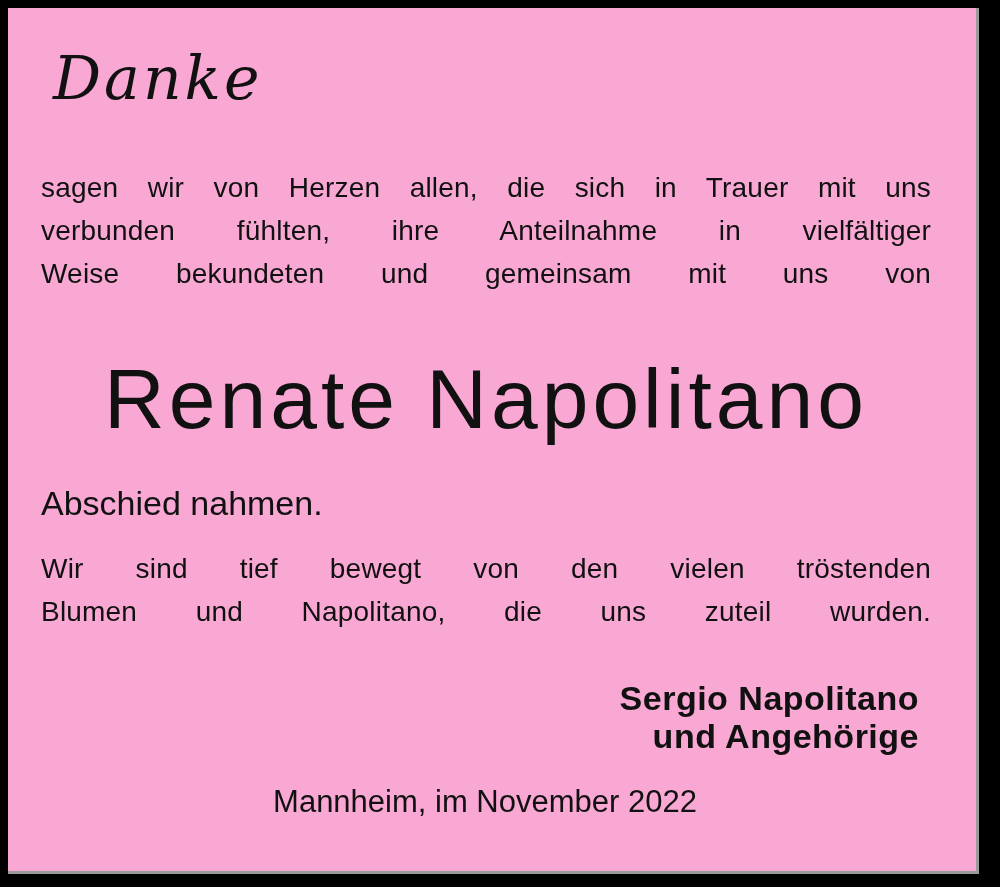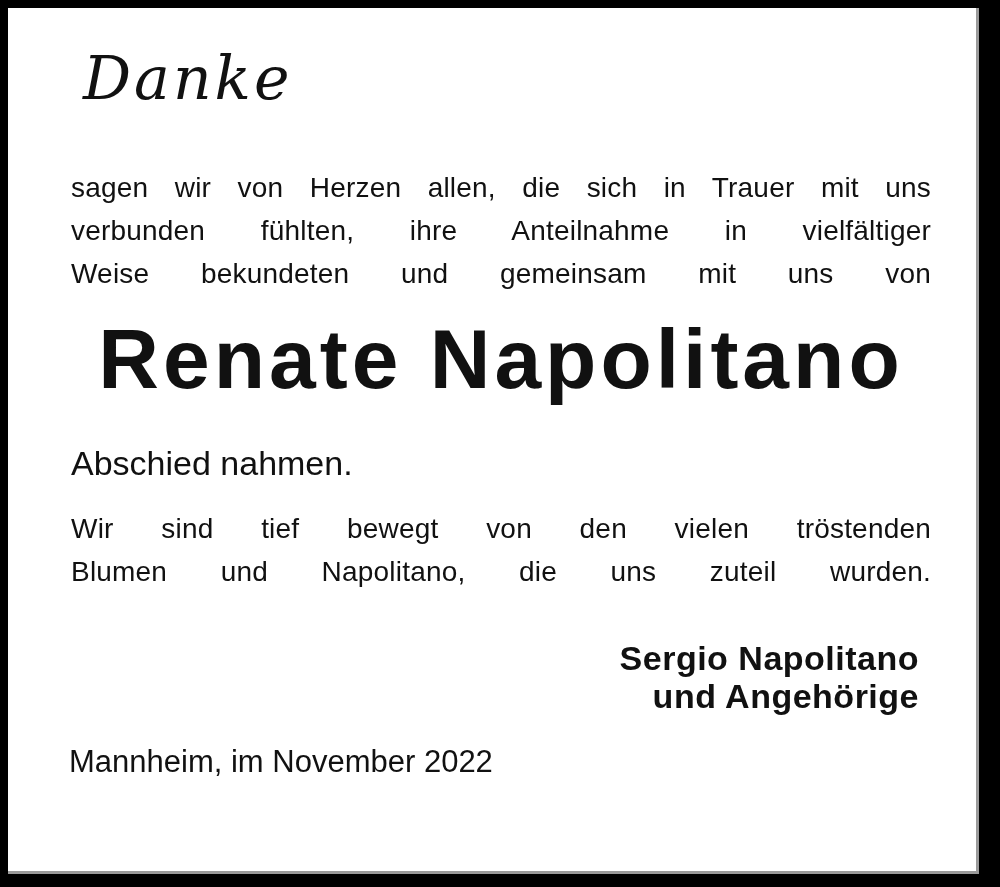--- a/index.html
+++ b/index.html
@@ -13,25 +13,25 @@
     position: relative;
     font-family: "Liberation Sans", sans-serif;
     overflow: hidden;
   }
   .card {
     position: absolute;
     left: 8px;
     top: 8px;
     width: 971px;
     height: 866px;
-    background: #ffffff;
+    background: #f9a8d4;
     border-right: 3px solid #9a9a9a;
     border-bottom: 3px solid #9a9a9a;
     box-sizing: border-box;
-    padding: 28px 45px 0 63px;
+    padding: 28px 45px 0 33px;
     color: #111111;
   }
   .danke {
     font-family: "DejaVu Serif", serif;
     font-style: italic;
     font-size: 60px;
     line-height: 85px;
     letter-spacing: 3px;
     margin-left: 12px;
   }
@@ -40,27 +40,26 @@
     line-height: 43px;
     text-align: justify;
     text-align-last: justify;
     white-space: normal;
     letter-spacing: 0.2px;
   }
   .intro {
     margin-top: 45px;
   }
   .deceased-name {
-    margin-top: 17px;
+    margin-top: 57px;
     font-size: 84px;
     line-height: 95px;
     letter-spacing: 4px;
     text-align: center;
     white-space: nowrap;
-    font-weight: bold;
   }
   .farewell {
     margin-top: 35px;
     font-size: 34px;
     line-height: 43px;
   }
   .bodytext {
     margin-top: 22px;
   }
   .signature {
@@ -72,20 +71,21 @@
     line-height: 38px;
     letter-spacing: 0.5px;
     text-align: right;
     margin-right: 12px;
   }
   .place-date {
     margin-top: 30px;
     font-size: 31px;
     line-height: 34px;
     margin-left: -2px;
+    text-align: center;
   }
 </style>
 </head>
 <body>
 
 <div class="card">
 
   <div class="danke">Danke</div>
 
   <div class="intro">

